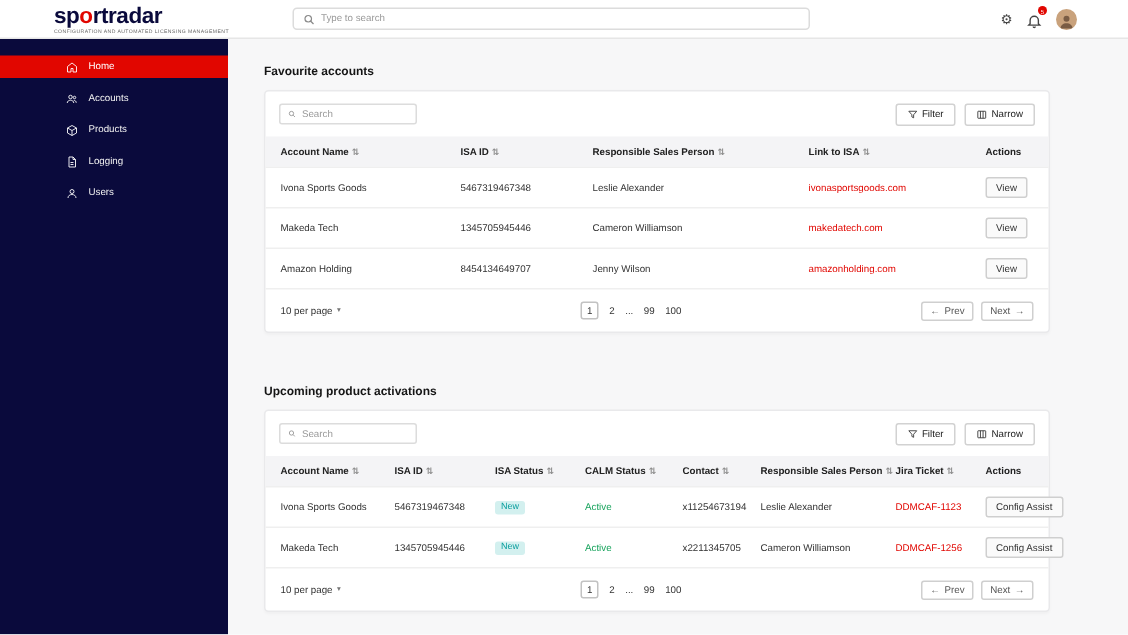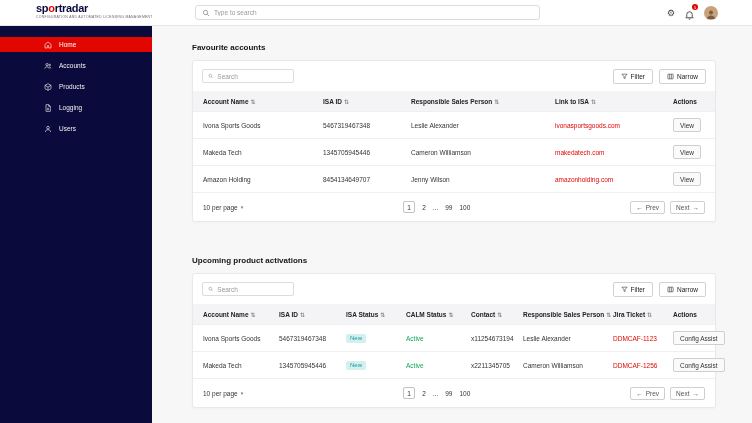--- a/index.html
+++ b/index.html
@@ -2,40 +2,40 @@
 <html><head>
 <meta charset="utf-8">
 <style>
   * { margin:0; padding:0; box-sizing:border-box; }
   body { font-family:"Liberation Sans","DejaVu Sans",sans-serif; background:#fff; }
   .app { position:relative; width:752px; height:423px; overflow:hidden; background:#f7f7f8; }
 
   
   .topbar { position:absolute; left:0; top:0; width:752px; height:26px; background:#fff; border-bottom:1px solid #e6e6e6; z-index:5; }
   .logo { position:absolute; left:36px; top:3px; line-height:1; }
-  .logo-line1 { font-size:11px; font-weight:bold; letter-spacing:-0.3px; color:#0a0a3c; }
+  .logo-line1 { font-size:15px; font-weight:bold; letter-spacing:-0.3px; color:#0a0a3c; }
   .logo-o { color:#e10600; }
   .logo-tagline { font-size:3.4px; letter-spacing:0.3px; color:#666; margin-top:1.5px; }
   .topbar-search { position:absolute; left:195px; top:5px; width:345px; height:15px; display:flex; align-items:center; gap:4px; border:1px solid #dcdcdc; border-radius:3px; padding:0 6px; background:#fff; }
   .topbar-search input { border:none; outline:none; flex:1; font-size:6.5px; font-family:inherit; color:#333; background:transparent; }
   input::placeholder { color:#9a9a9a; }
   .topbar-right { position:absolute; right:34px; top:5px; height:16px; display:flex; align-items:center; gap:9px; }
   .theme-glyph { font-size:9px; color:#444; line-height:1; }
   .bell-wrap { position:relative; width:11px; height:12px; }
   .bell-badge { position:absolute; top:-3px; right:-3px; min-width:6px; height:6px; background:#e10600; color:#fff; font-size:4px; border-radius:3px; display:flex; align-items:center; justify-content:center; padding:0 1px; }
   .avatar { width:14px; height:14px; border-radius:50%; background:#c9a27c; overflow:hidden; display:flex; align-items:flex-end; justify-content:center; }
 
   
   .sidebar { position:absolute; left:0; top:26px; width:152px; height:397px; background:#0a0a3c; padding-top:11px; }
   .nav-item { display:flex; align-items:center; gap:7px; height:15px; padding-left:44px; margin-bottom:6px; color:#f2f2f2; font-size:6.5px; cursor:pointer; }
   .nav-item.active { background:#e10600; color:#fff; }
   .nav-icon { width:8px; height:8px; flex:0 0 auto; display:block; }
 
   
-  .main { position:absolute; left:152px; top:26px; width:600px; height:397px; padding:17px 0 12px 40px; }
+  .main { position:absolute; left:136px; top:26px; width:600px; height:397px; padding:17px 0 12px 40px; }
   .section-title { font-size:8px; font-weight:bold; color:#151515; margin-bottom:8px; }
   .card { width:524px; background:#fff; border:1px solid #e9e9eb; border-radius:3px; box-shadow:0 1px 2px rgba(0,0,0,0.03); }
   .card + .section-title { margin-top:34px; }
 
   .toolbar { display:flex; align-items:center; justify-content:space-between; padding:8px 9px; height:30px; }
   .search-box { display:flex; align-items:center; gap:4px; border:1px solid #dcdcdc; border-radius:2px; height:14px; width:92px; padding:0 5px; background:#fff; }
   .search-box input { border:none; outline:none; width:100%; font-size:6.5px; font-family:inherit; color:#333; background:transparent; }
   .toolbar-btns { display:flex; gap:6px; }
   .tool-btn { display:flex; align-items:center; gap:3px; border:1px solid #d2d2d2; background:#fff; border-radius:2px; height:15px; padding:0 7px; font-size:6.5px; color:#222; cursor:pointer; }
 

